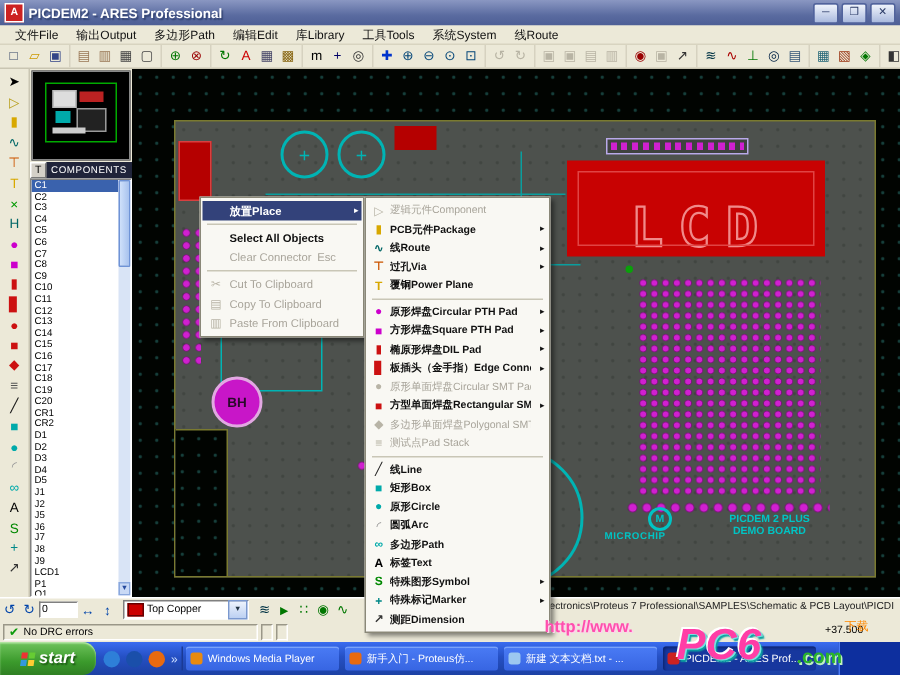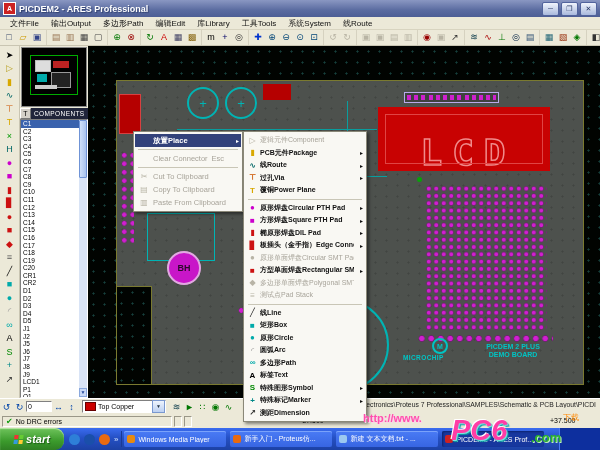--- a/index.html
+++ b/index.html
@@ -68,21 +68,21 @@
     background-image:radial-gradient(circle,#d020d0 1.7px,#7a107a 2.2px,rgba(0,0,0,0) 2.7px);background-size:7.5px 7.3px;}
   #pad-row{left:300px;top:252px;width:136px;height:11px;
     background-image:radial-gradient(circle,#d020d0 2.3px,#7a107a 2.9px,rgba(0,0,0,0) 3.5px);background-size:9.5px 11px;}
   #conn-strip{left:287px;top:11px;width:95px;height:11px;border:1px solid #b9a9ea;background:#3f423f;box-sizing:border-box;}
   #conn-strip-pads{position:absolute;left:2px;top:2px;right:2px;bottom:2px;
     background-image:repeating-linear-gradient(90deg,#d020d0 0 4px,rgba(0,0,0,0) 4px 7.2px);}
   .crystal{width:28px;height:28px;border:2px solid #00b4b4;border-radius:50%;color:#00b4b4;
     display:flex;align-items:center;justify-content:center;font-size:13px;line-height:1;}
   #red-conn{left:2px;top:13px;width:20px;height:38px;background:#b50000;border:1px solid #d84040;}
   #red-sq{left:146px;top:3px;width:28px;height:16px;background:#b50000;}
-  #bh-circle{left:50px;top:170px;width:30px;height:30px;border-radius:50%;background:#c816c8;border:2px solid #e2a8e2;
+  #bh-circle{left:24px;top:170px;width:30px;height:30px;border-radius:50%;background:#c816c8;border:2px solid #e2a8e2;
     color:#2a0a2a;font-size:9px;font-weight:bold;display:flex;align-items:center;justify-content:center;text-align:right;}
   #buzzer{left:180px;top:218px;width:88px;height:88px;border:2px solid #00b4b4;border-radius:50%;}
   #buzzer-dot{left:221px;top:259px;width:6px;height:6px;border-radius:50%;background:#d020d0;}
   #teal-rect{left:30px;top:132px;width:66px;height:46px;border:1px solid #00b4b4;}
   .padcol{background-image:radial-gradient(circle,#d020d0 1.9px,#7a107a 2.4px,rgba(0,0,0,0) 2.9px);background-size:8.5px 8.5px;}
   #left-pads{left:3px;top:70px;width:14px;height:95px;}
   #ic1{left:128px;top:120px;width:24px;height:58px;}
   #ic2{left:196px;top:60px;width:24px;height:70px;}
   #hrow-pads{left:120px;top:225px;width:70px;height:9px;}
   .trace{background:#0a9e9e;}
@@ -377,20 +377,25 @@
     </div>
   </div>
 
   <div class="menu" id="context-menu">
       <div class="mrow hl">
         <span class="micon" style="color: inherit;"></span>
         <span class="mlabel">放置Place</span>
         <span class="marrow">▸</span>
       </div>
       <div class="msep"></div>
+      <div class="mrow">
+        <span class="micon" style="color: inherit;"></span>
+        <span class="mlabel">Select All Objects</span>
+        <span class="marrow"></span>
+      </div>
       <div class="mrow dis">
         <span class="micon" style="color: rgb(184, 180, 166);"></span>
         <span class="mlabel">Clear Connector</span>
         <span class="msc">Esc</span>
         <span class="marrow"></span>
       </div>
       <div class="msep"></div>
       <div class="mrow dis">
         <span class="micon" style="color: rgb(184, 180, 166);">✂</span>
         <span class="mlabel">Cut To Clipboard</span>

